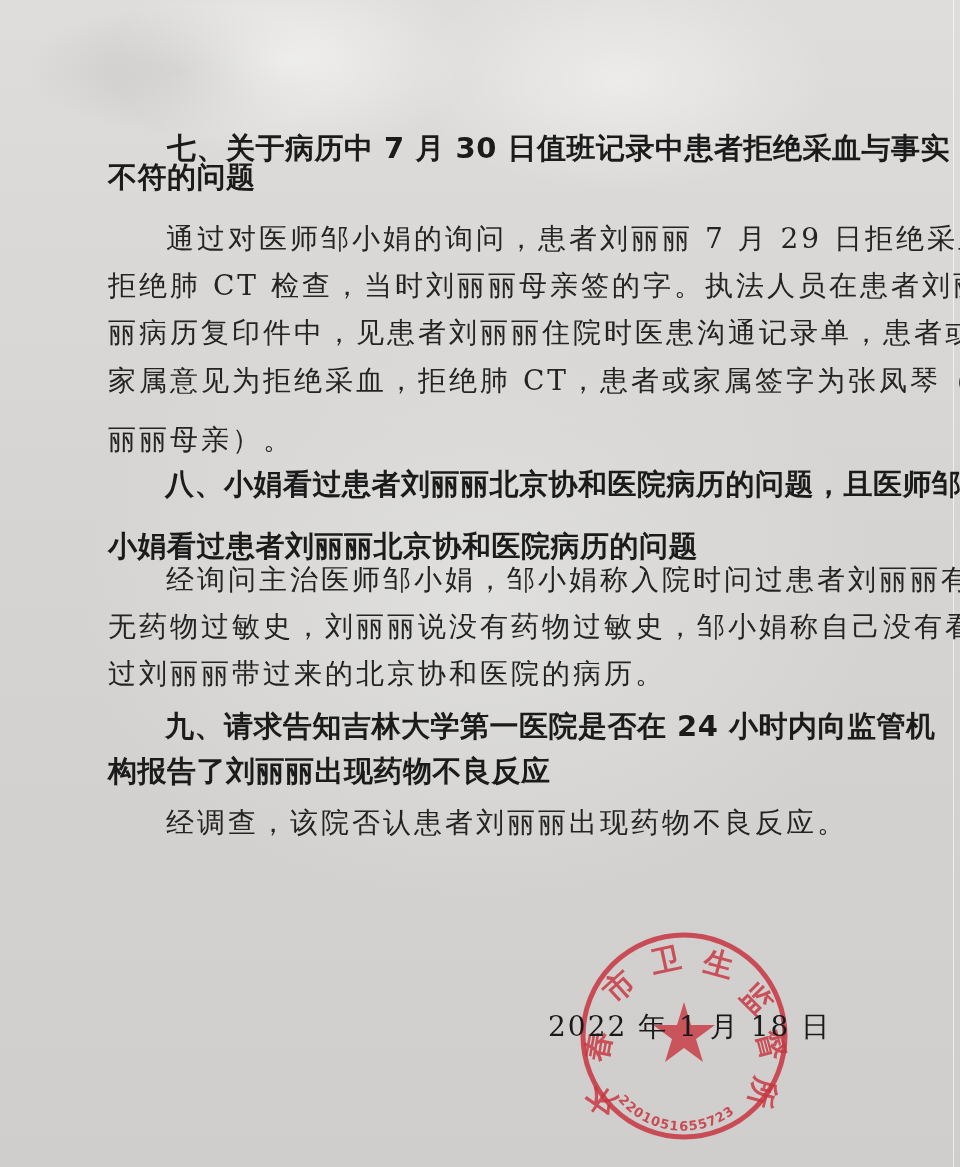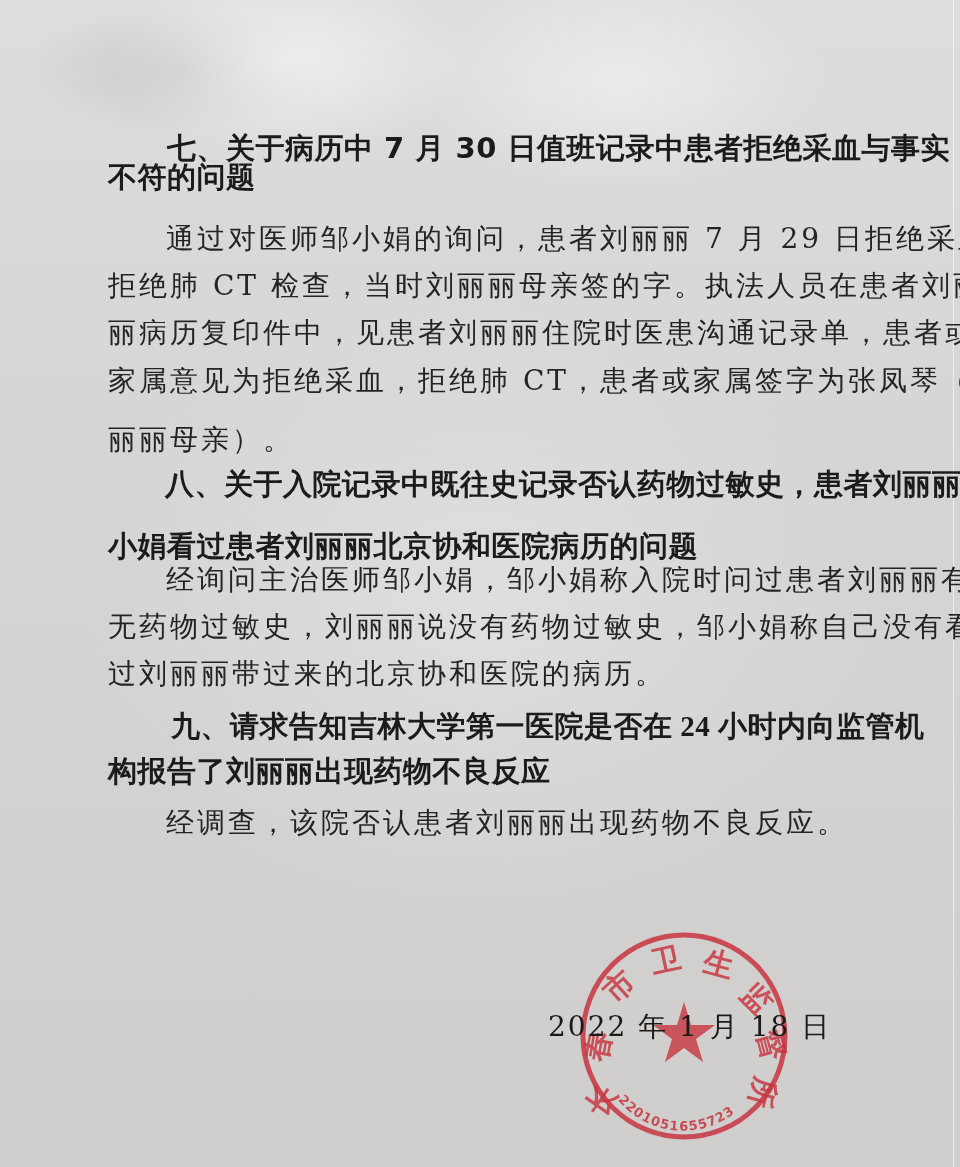--- a/index.html
+++ b/index.html
@@ -47,27 +47,27 @@
 <div class="edge-right"></div>
 
 <div class="line heading" style="left:167px; top:129px;">七、关于病历中 7 月 30 日值班记录中患者拒绝采血与事实</div>
 <div class="line heading" style="left:108px; top:158px;">不符的问题</div>
 <div class="line body" style="left:166px; top:220px;">通过对医师邹小娟的询问，患者刘丽丽 7 月 29 日拒绝采血，</div>
 <div class="line body" style="left:108px; top:267px;">拒绝肺 CT 检查，当时刘丽丽母亲签的字。执法人员在患者刘丽</div>
 <div class="line body" style="left:108px; top:314px;">丽病历复印件中，见患者刘丽丽住院时医患沟通记录单，患者或</div>
 <div class="line body" style="left:108px; top:362px;">家属意见为拒绝采血，拒绝肺 CT，患者或家属签字为张凤琴（刘</div>
 <div class="line body" style="left:108px; top:421px;">丽丽母亲）。</div>
 
-<div class="line heading" style="left:165px; top:465px;">八、关于入院记录中既往史记录否认药物过敏史，患者刘丽丽</div>
+<div class="line heading" style="left:165px; top:465px;">八、小娟看过患者刘丽丽北京协和医院病历的问题，且医师邹</div>
 <div class="line heading" style="left:108px; top:527px;">小娟看过患者刘丽丽北京协和医院病历的问题</div>
 <div class="line body" style="left:166px; top:561px;">经询问主治医师邹小娟，邹小娟称入院时问过患者刘丽丽有</div>
 <div class="line body" style="left:108px; top:608px;">无药物过敏史，刘丽丽说没有药物过敏史，邹小娟称自己没有看</div>
 <div class="line body" style="left:108px; top:655px;font-family:Liberation Mono, monospace;">过刘丽丽带过来的北京协和医院的病历。</div>
 
-<div class="line heading" style="left:171px; top:707px;font-family:Liberation Serif, serif;">九、请求告知吉林大学第一医院是否在 24 小时内向监管机</div>
+<div class="line heading" style="left:165px; top:707px;">九、请求告知吉林大学第一医院是否在 24 小时内向监管机</div>
 <div class="line heading" style="left:108px; top:752px;">构报告了刘丽丽出现药物不良反应</div>
 <div class="line body" style="left:166px; top:804px;">经调查，该院否认患者刘丽丽出现药物不良反应。</div>
 
 <svg class="seal" viewBox="0 0 212 212">
   <circle cx="106" cy="106" r="101" fill="none" stroke="#c8343f" stroke-width="5" opacity="0.85"></circle>
   <polygon points="106,72 113,95 137,95 118,109 125,132 106,118 87,132 94,109 75,95 99,95" fill="#c8343f" opacity="0.8"></polygon>
   <g fill="#c8343f" opacity="0.82" font-family="DejaVu Sans, sans-serif" font-weight="bold" font-size="30" text-anchor="middle">
     <text x="32" y="176" transform="rotate(-55 32 176)">长</text>
     <text x="30" y="118" transform="rotate(-80 30 118)">春</text>
     <text x="48" y="64" transform="rotate(-42 48 64)">市</text>

